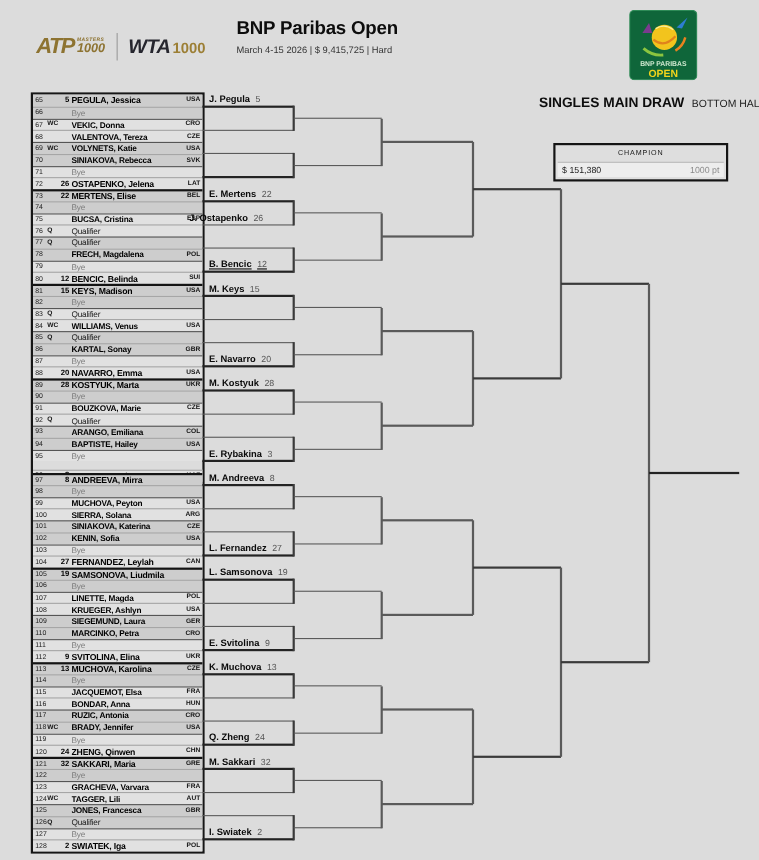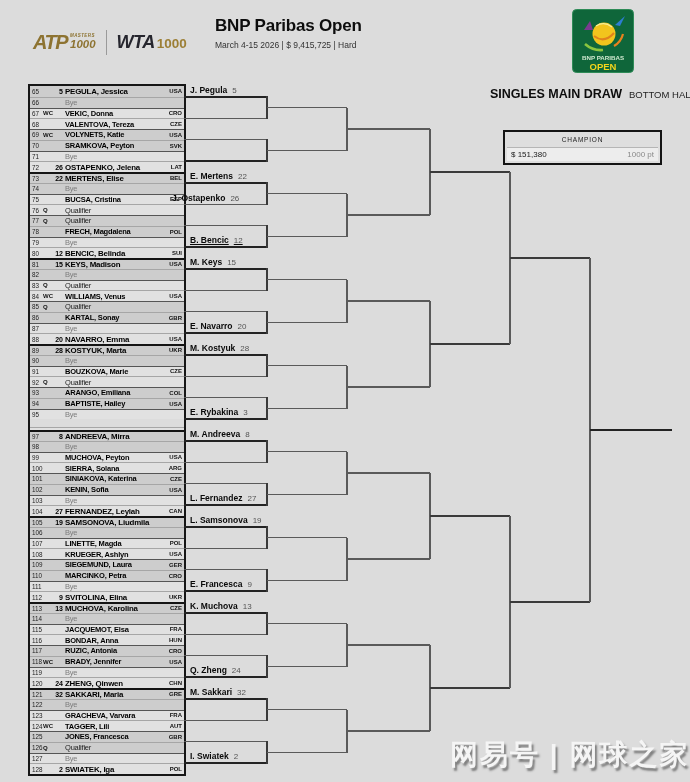--- a/index.html
+++ b/index.html
@@ -156,21 +156,21 @@
         <span class="r-num">69</span>
         <span class="r-tag">WC</span>
         <span class="r-seed"></span>
         <span class="r-name">VOLYNETS, Katie</span>
         <span class="r-ctry">USA</span>
       </div>
       <div class="row dark b-in" style="top: 53.75px; height: 10.75px;">
         <span class="r-num">70</span>
         <span class="r-tag"></span>
         <span class="r-seed"></span>
-        <span class="r-name">SRAMKOVA, Peyton</span>
+        <span class="r-name">SINIAKOVA, Rebecca</span>
         <span class="r-ctry">SVK</span>
       </div>
       <div class="row light b-pair" style="top: 64.5px; height: 10.75px;">
         <span class="r-num">71</span>
         <span class="r-tag"></span>
         <span class="r-seed"></span>
         <span class="r-name bye">Bye</span>
         <span class="r-ctry"></span>
       </div>
       <div class="row light b-in" style="top: 75.25px; height: 10.75px;">
@@ -603,21 +603,21 @@
       <div class="r2-label" style="left: 190px; top: 428.75px;"><span>M. Andreeva</span><span class="r2-seed">8</span></div>
       <div class="hline l-thin" style="left: 184px; top: 461.7px; width: 83px; height: 1.1px;"></div>
       <div class="hline l-thin" style="left: 184px; top: 483.2px; width: 83px; height: 1.1px;"></div>
       <div class="hline l-thick" style="left: 184px; top: 504.15px; width: 83px; height: 2.2px;"></div>
       <div class="r2-label" style="left: 190px; top: 493.25px;"><span>L. Fernandez</span><span class="r2-seed">27</span></div>
       <div class="hline l-thick" style="left: 184px; top: 525.65px; width: 83px; height: 2.2px;"></div>
       <div class="r2-label" style="left: 190px; top: 514.75px;"><span>L. Samsonova</span><span class="r2-seed">19</span></div>
       <div class="hline l-thin" style="left: 184px; top: 547.7px; width: 83px; height: 1.1px;"></div>
       <div class="hline l-thin" style="left: 184px; top: 569.2px; width: 83px; height: 1.1px;"></div>
       <div class="hline l-thick" style="left: 184px; top: 590.15px; width: 83px; height: 2.2px;"></div>
-      <div class="r2-label" style="left: 190px; top: 579.25px;"><span>E. Francesca</span><span class="r2-seed">9</span></div>
+      <div class="r2-label" style="left: 190px; top: 579.25px;"><span>E. Svitolina</span><span class="r2-seed">9</span></div>
       <div class="hline l-thick" style="left: 184px; top: 611.65px; width: 83px; height: 2.2px;"></div>
       <div class="r2-label" style="left: 190px; top: 600.75px;"><span>K. Muchova</span><span class="r2-seed">13</span></div>
       <div class="hline l-thin" style="left: 184px; top: 633.7px; width: 83px; height: 1.1px;"></div>
       <div class="hline l-thin" style="left: 184px; top: 655.2px; width: 83px; height: 1.1px;"></div>
       <div class="hline l-thick" style="left: 184px; top: 676.15px; width: 83px; height: 2.2px;"></div>
       <div class="r2-label" style="left: 190px; top: 665.25px;"><span>Q. Zheng</span><span class="r2-seed">24</span></div>
       <div class="hline l-thick" style="left: 184px; top: 697.65px; width: 83px; height: 2.2px;"></div>
       <div class="r2-label" style="left: 190px; top: 686.75px;"><span>M. Sakkari</span><span class="r2-seed">32</span></div>
       <div class="hline l-thin" style="left: 184px; top: 719.7px; width: 83px; height: 1.1px;"></div>
       <div class="hline l-thin" style="left: 184px; top: 741.2px; width: 83px; height: 1.1px;"></div>
@@ -680,14 +680,13 @@
       <div class="vline l-thin" style="left: 429.4px; top: 645px; width: 1.2px; height: 86px;"></div>
       <div class="hline l-med" style="left: 430px; top: 687.1px; width: 80px; height: 1.8px;"></div>
       <div class="vline l-thin" style="left: 509.35px; top: 172px; width: 1.3px; height: 172px;"></div>
       <div class="hline l-med" style="left: 510px; top: 257.1px; width: 80px; height: 1.8px;"></div>
       <div class="vline l-thin" style="left: 509.35px; top: 516px; width: 1.3px; height: 172px;"></div>
       <div class="hline l-med" style="left: 510px; top: 601.1px; width: 80px; height: 1.8px;"></div>
       <div class="vline l-thin" style="left: 589.35px; top: 258px; width: 1.3px; height: 344px;"></div>
       <div class="hline l-thick" style="left: 590px; top: 428.8px; width: 82px; height: 2.4px;"></div>
     </div>
 
-  <div class="watermark">网易号 | 网球之家</div>
 </div>
 
 </body></html>

